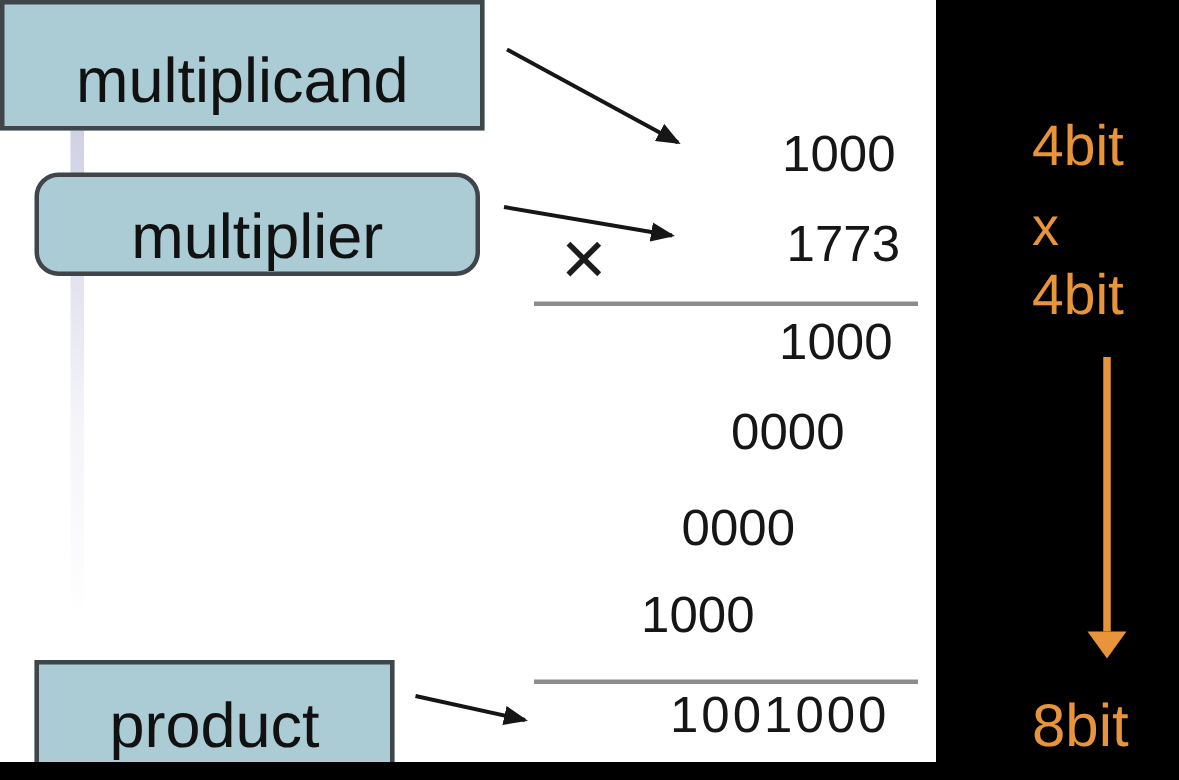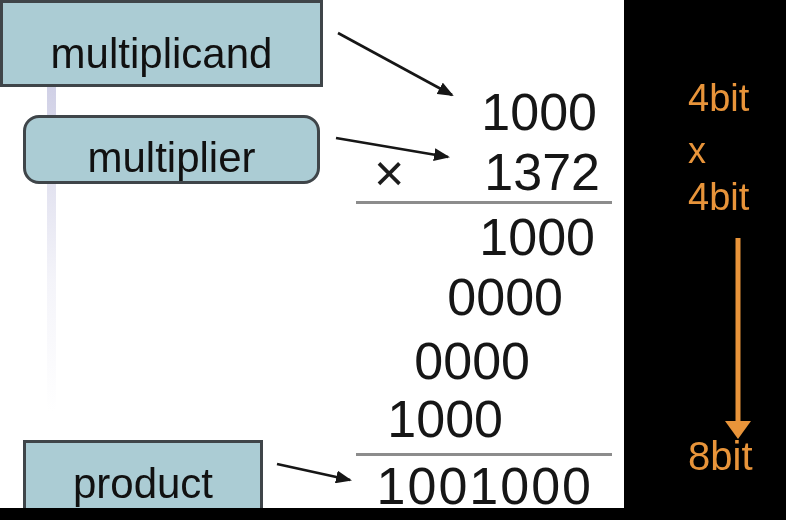--- a/index.html
+++ b/index.html
@@ -31,21 +31,21 @@
     color: #111;
     font-size: 42px;
     line-height: 1;
   }
   .box-multiplicand { left: 0px;  top: 0px;   width: 323px; height: 87px; padding-top: 20px; }
   .box-multiplier   { left: 23px; top: 115px; width: 297px; height: 69px; padding-top: 16px; border-radius: 16px; }
   .box-product      { left: 23px; top: 440px; width: 240px; height: 74px; padding-top: 14px; }
 
   .num {
     position: absolute;
-    font-size: 52px;
+    font-size: 34px;
     line-height: 1;
     color: #161616;
     text-align: right;
     white-space: pre;
     z-index: 2;
   }
   .n-multiplicand { top: 86px;  right: 189px; }
   .n-multiplier   { top: 146px; right: 186px; }
   .pp0            { top: 211px; right: 191px; }
   .pp1            { top: 271px; right: 223px; }
@@ -86,21 +86,21 @@
   .side-text {
     position: absolute;
     left: 64px; width: 98px;
     color: var(--accent-orange, #e8943a);
     font-size: 38px;
     line-height: 1;
   }
   .side-op    { top: 133px; font-size: 36px; }
   .side-top   { top: 79px; }
   .side-bot   { top: 178px; }
-  .side-res   { top: 436px; font-size: 40px; }
+  .side-res   { top: 464px; font-size: 40px; }
   .side-arrow { position: absolute; left: 0; top: 0; }
 
   .bottom-bar {
     position: absolute;
     left: 0; top: 508px;
     width: 786px; height: 12px;
     background: #000000;
     z-index: 5;
   }
 </style>
@@ -116,21 +116,21 @@
   </div>
   <div class="box box-multiplier">
     <span>multiplier</span>
   </div>
   <div class="box box-product">
     <span>product</span>
   </div>
 
   <div class="num n-multiplicand">1000</div>
   <div class="times">×</div>
-  <div class="num n-multiplier">1372</div>
+  <div class="num n-multiplier">1773</div>
 
   <div class="hline hline-1"></div>
 
   <div class="num pp0">1000</div>
   <div class="num pp1">0000</div>
   <div class="num pp2">0000</div>
   <div class="num pp3">1000</div>
 
   <div class="hline hline-2"></div>
 

